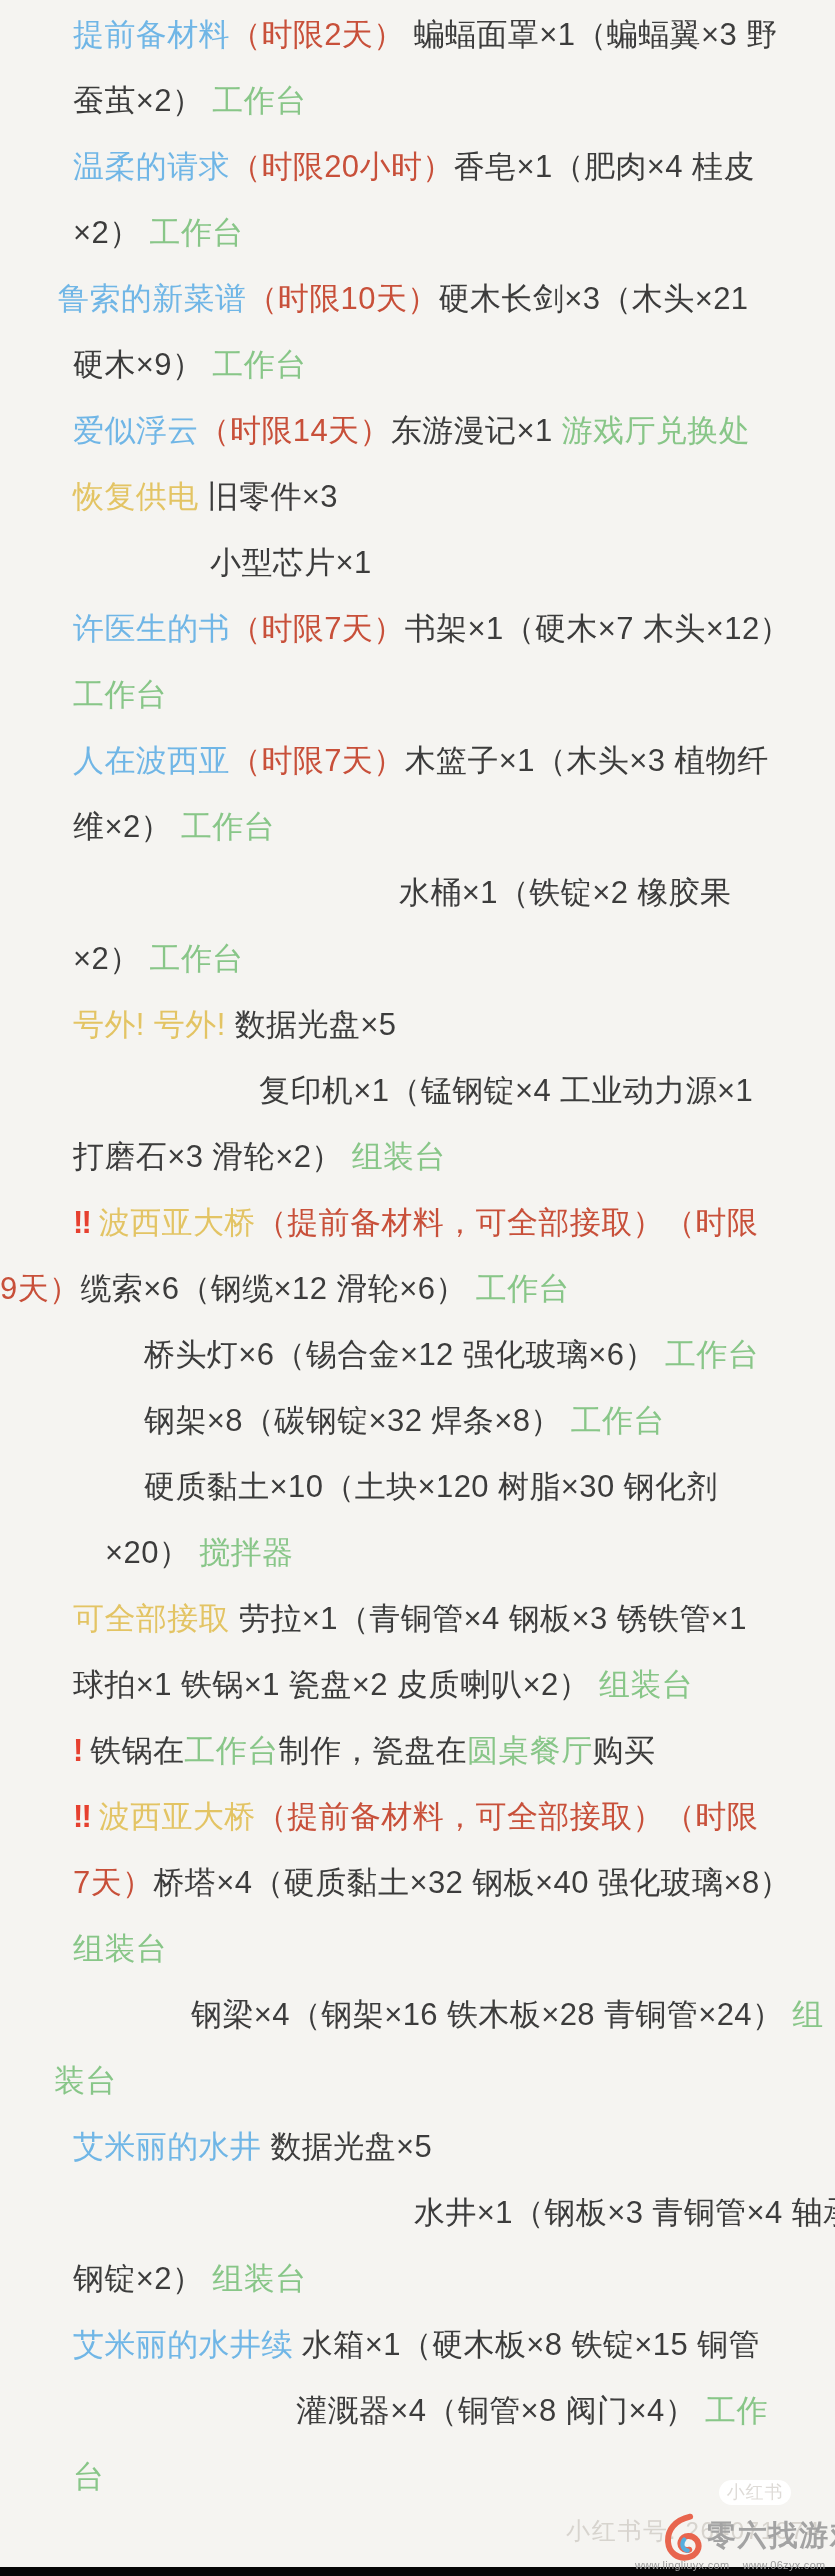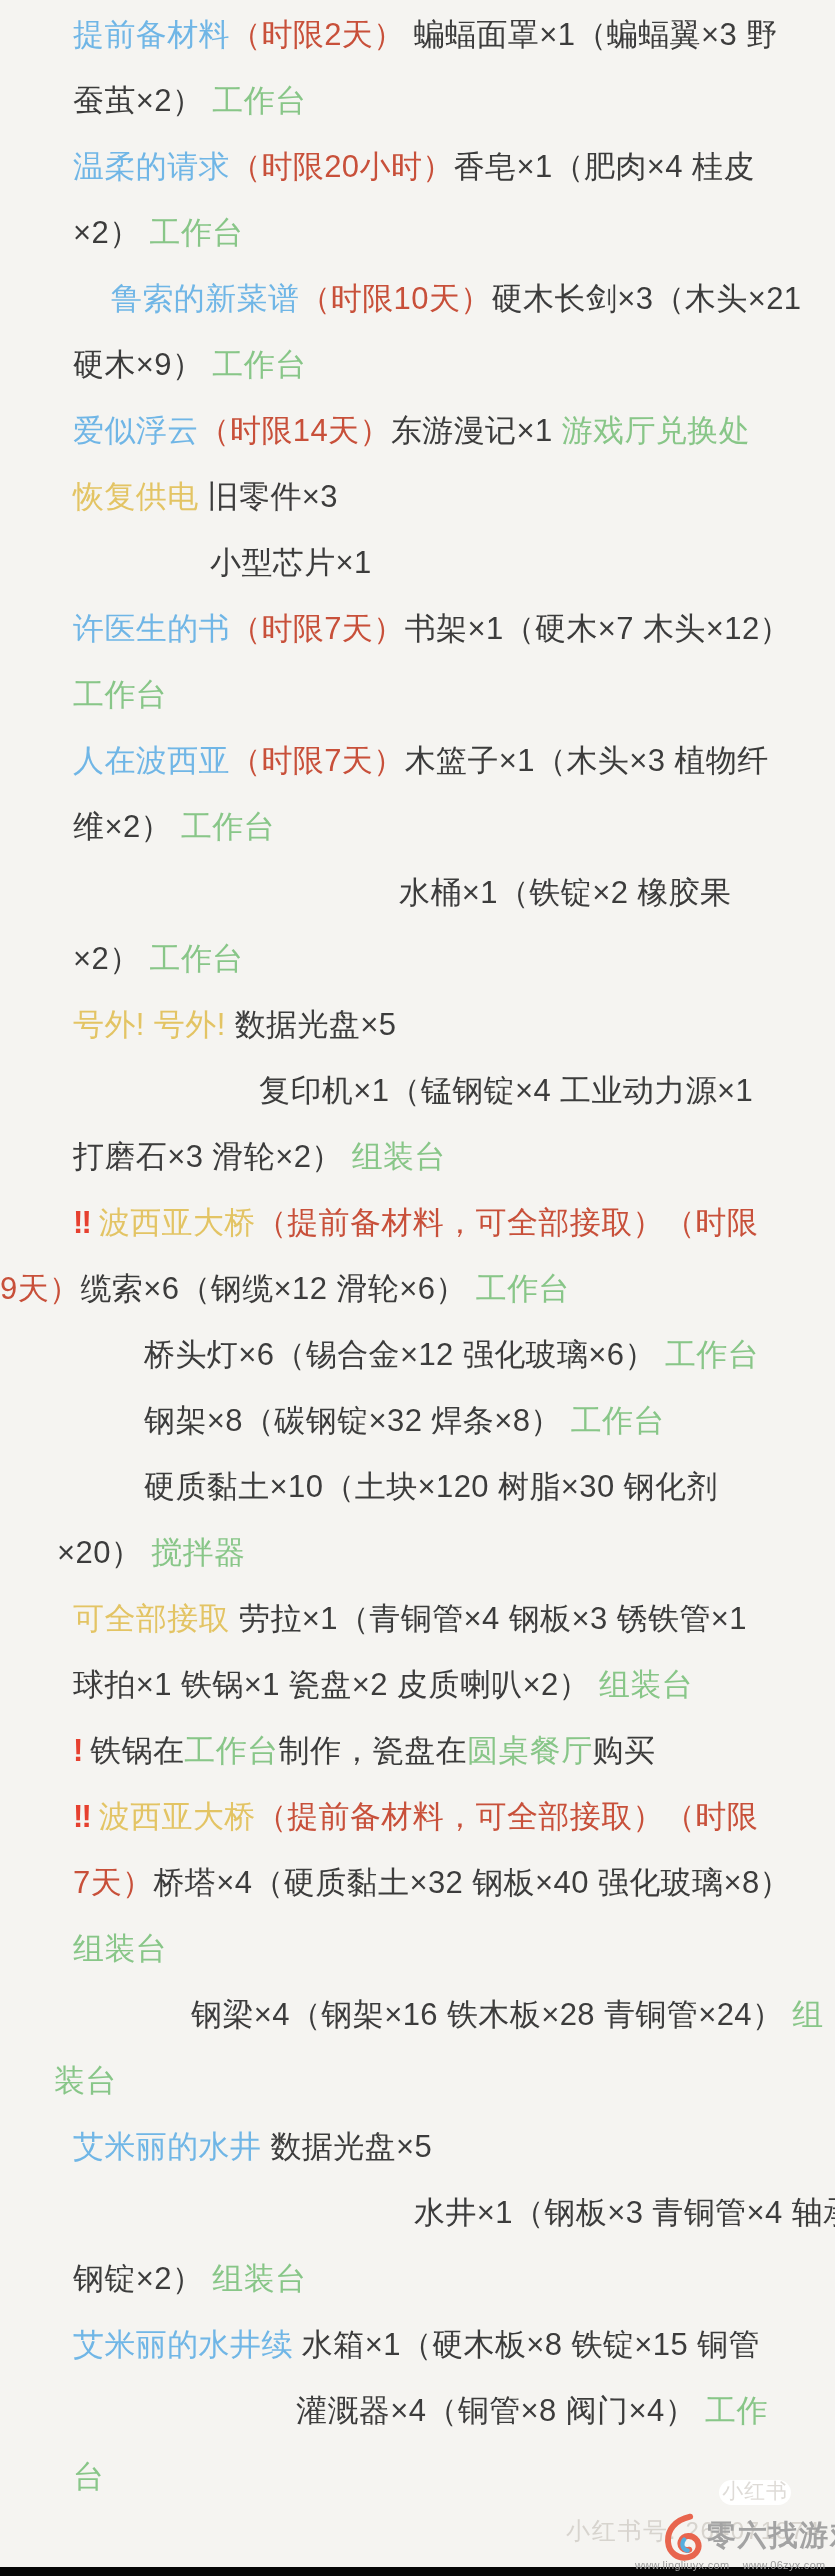--- a/index.html
+++ b/index.html
@@ -16,21 +16,21 @@
   .seg-body{color:var(--body)}
   .seg-quest{color:var(--quest)}
   .seg-red{color:var(--red)}
   .seg-green{color:var(--green)}
   .seg-gold{color:var(--gold)}
   .seg-alert{color:var(--alert);font-weight:800;letter-spacing:-1.7px;padding-right:8.5px;}
   
   .wm-badge{
     position:absolute;left:719px;top:2480px;width:72px;height:25px;border-radius:18px;
     background:rgba(255,255,255,.95);color:rgba(195,190,183,.55);
-    font-size:21px;display:flex;align-items:flex-end;justify-content:center;letter-spacing:0.9px;z-index:1;
+    font-size:18px;display:flex;align-items:flex-start;justify-content:center;letter-spacing:0.9px;z-index:1;
   }
   .wm-account{
     position:absolute;left:566px;top:2515px;font-size:24px;
     color:rgba(185,179,171,.5);letter-spacing:1.7px;white-space:pre;z-index:1;
   }
   .wm-logo{position:absolute;left:663px;top:2513px;display:flex;align-items:flex-start;z-index:2;}
   .wm-logo svg{width:39px;height:48px;margin-right:5.1px;flex:none;}
   .wm-logo-text{font-size:29px;font-weight:700;color:var(--logo_gray,#a3a3a3);letter-spacing:1.7px;line-height:44px;white-space:pre;}
   .wm-urls{
     position:absolute;left:635px;top:2559px;font-size:11px;color:#9b9b9b;
@@ -39,40 +39,40 @@
   .bottom-bar{position:absolute;left:0;top:2567px;width:836px;height:8.5px;background:var(--bar,#060606);}
 </style>
 </head>
 <body>
 
 <div class="quest-list">
     <div class="line" style="padding-left: 73px;"><span class="seg-quest">提前备材料</span><span class="seg-red">（时限2天）</span><span class="seg-body"> 蝙蝠面罩×1（蝙蝠翼×3 野</span></div>
     <div class="line" style="padding-left: 73px;"><span class="seg-body">蚕茧×2） </span><span class="seg-green">工作台</span></div>
     <div class="line" style="padding-left: 73px;"><span class="seg-quest">温柔的请求</span><span class="seg-red">（时限20小时）</span><span class="seg-body">香皂×1（肥肉×4 桂皮</span></div>
     <div class="line" style="padding-left: 73px;"><span class="seg-body">×2） </span><span class="seg-green">工作台</span></div>
-    <div class="line" style="padding-left: 111px;"><span class="seg-quest">鲁索的新菜谱</span><span class="seg-red">（时限10天）</span><span class="seg-body">硬木长剑×3（木头×21</span></div>
+    <div class="line" style="padding-left: 58px;"><span class="seg-quest">鲁索的新菜谱</span><span class="seg-red">（时限10天）</span><span class="seg-body">硬木长剑×3（木头×21</span></div>
     <div class="line" style="padding-left: 73px;"><span class="seg-body">硬木×9） </span><span class="seg-green">工作台</span></div>
     <div class="line" style="padding-left: 73px;"><span class="seg-quest">爱似浮云</span><span class="seg-red">（时限14天）</span><span class="seg-body">东游漫记×1 </span><span class="seg-green">游戏厅兑换处</span></div>
     <div class="line" style="padding-left: 73px;"><span class="seg-gold">恢复供电</span><span class="seg-body"> 旧零件×3</span></div>
     <div class="line" style="padding-left: 210px;"><span class="seg-body">小型芯片×1</span></div>
     <div class="line" style="padding-left: 73px;"><span class="seg-quest">许医生的书</span><span class="seg-red">（时限7天）</span><span class="seg-body">书架×1（硬木×7 木头×12）</span></div>
     <div class="line" style="padding-left: 73px;"><span class="seg-green">工作台</span></div>
     <div class="line" style="padding-left: 73px;"><span class="seg-quest">人在波西亚</span><span class="seg-red">（时限7天）</span><span class="seg-body">木篮子×1（木头×3 植物纤</span></div>
     <div class="line" style="padding-left: 73px;"><span class="seg-body">维×2） </span><span class="seg-green">工作台</span></div>
     <div class="line" style="padding-left: 399px;"><span class="seg-body">水桶×1（铁锭×2 橡胶果</span></div>
     <div class="line" style="padding-left: 73px;"><span class="seg-body">×2） </span><span class="seg-green">工作台</span></div>
     <div class="line" style="padding-left: 73px;"><span class="seg-gold">号外! 号外!</span><span class="seg-body"> 数据光盘×5</span></div>
     <div class="line" style="padding-left: 259px;"><span class="seg-body">复印机×1（锰钢锭×4 工业动力源×1</span></div>
     <div class="line" style="padding-left: 73px;"><span class="seg-body">打磨石×3 滑轮×2） </span><span class="seg-green">组装台</span></div>
     <div class="line" style="padding-left: 73px;"><span class="seg-alert">!!</span><span class="seg-gold">波西亚大桥</span><span class="seg-red">（提前备材料，可全部接取）（时限</span></div>
     <div class="line" style=""><span class="seg-red">9天）</span><span class="seg-body">缆索×6（钢缆×12 滑轮×6） </span><span class="seg-green">工作台</span></div>
     <div class="line" style="padding-left: 144px;"><span class="seg-body">桥头灯×6（锡合金×12 强化玻璃×6） </span><span class="seg-green">工作台</span></div>
     <div class="line" style="padding-left: 144px;"><span class="seg-body">钢架×8（碳钢锭×32 焊条×8） </span><span class="seg-green">工作台</span></div>
     <div class="line" style="padding-left: 144px;"><span class="seg-body">硬质黏土×10（土块×120 树脂×30 钢化剂</span></div>
-    <div class="line" style="padding-left: 57px;"><span class="seg-body">×20） </span><span class="seg-green">搅拌器</span></div>
+    <div class="line" style="padding-left: 73px; margin-left: 32px;"><span class="seg-body">×20） </span><span class="seg-green">搅拌器</span></div>
     <div class="line" style="padding-left: 73px;"><span class="seg-gold">可全部接取</span><span class="seg-body"> 劳拉×1（青铜管×4 钢板×3 锈铁管×1</span></div>
     <div class="line" style="padding-left: 73px;"><span class="seg-body">球拍×1 铁锅×1 瓷盘×2 皮质喇叭×2） </span><span class="seg-green">组装台</span></div>
     <div class="line" style="padding-left: 73px;"><span class="seg-alert">!</span><span class="seg-body">铁锅在</span><span class="seg-green">工作台</span><span class="seg-body">制作，瓷盘在</span><span class="seg-green">圆桌餐厅</span><span class="seg-body">购买</span></div>
     <div class="line" style="padding-left: 73px;"><span class="seg-alert">!!</span><span class="seg-gold">波西亚大桥</span><span class="seg-red">（提前备材料，可全部接取）（时限</span></div>
     <div class="line" style="padding-left: 73px;"><span class="seg-red">7天）</span><span class="seg-body">桥塔×4（硬质黏土×32 钢板×40 强化玻璃×8）</span></div>
     <div class="line" style="padding-left: 73px;"><span class="seg-green">组装台</span></div>
     <div class="line" style="padding-left: 154px; margin-left: 37px;"><span class="seg-body">钢梁×4（钢架×16 铁木板×28 青铜管×24） </span><span class="seg-green">组</span></div>
     <div class="line" style="padding-left: 54px;"><span class="seg-green">装台</span></div>
     <div class="line" style="padding-left: 73px;"><span class="seg-quest">艾米丽的水井</span><span class="seg-body"> 数据光盘×5</span></div>
     <div class="line" style="padding-left: 414px;"><span class="seg-body">水井×1（钢板×3 青铜管×4 轴承×2 锰</span></div>

